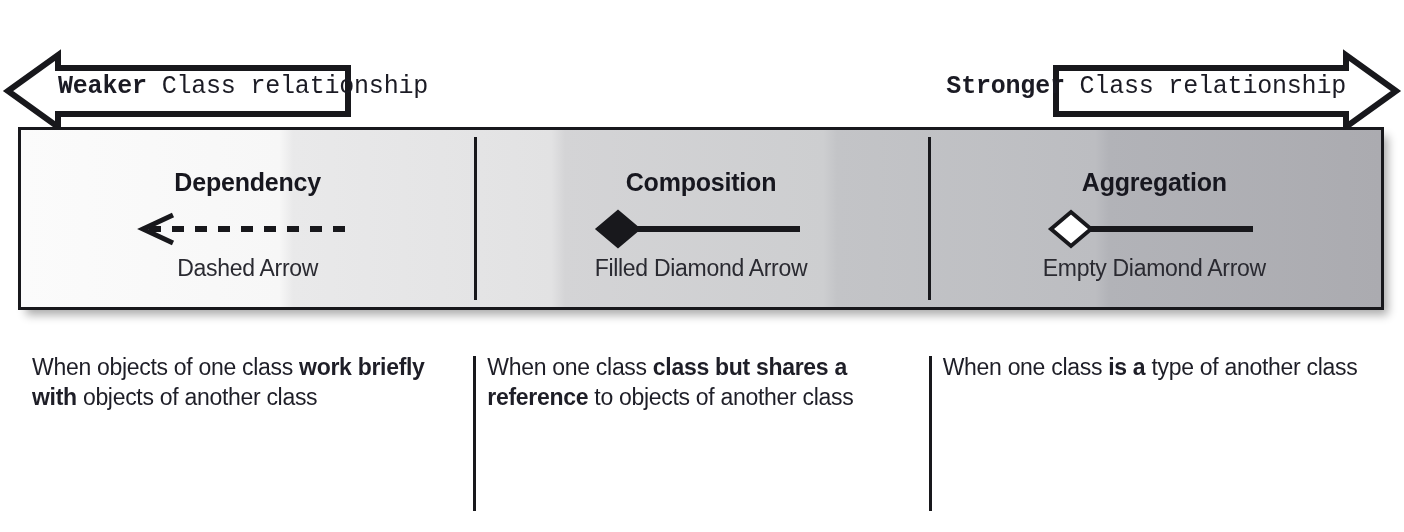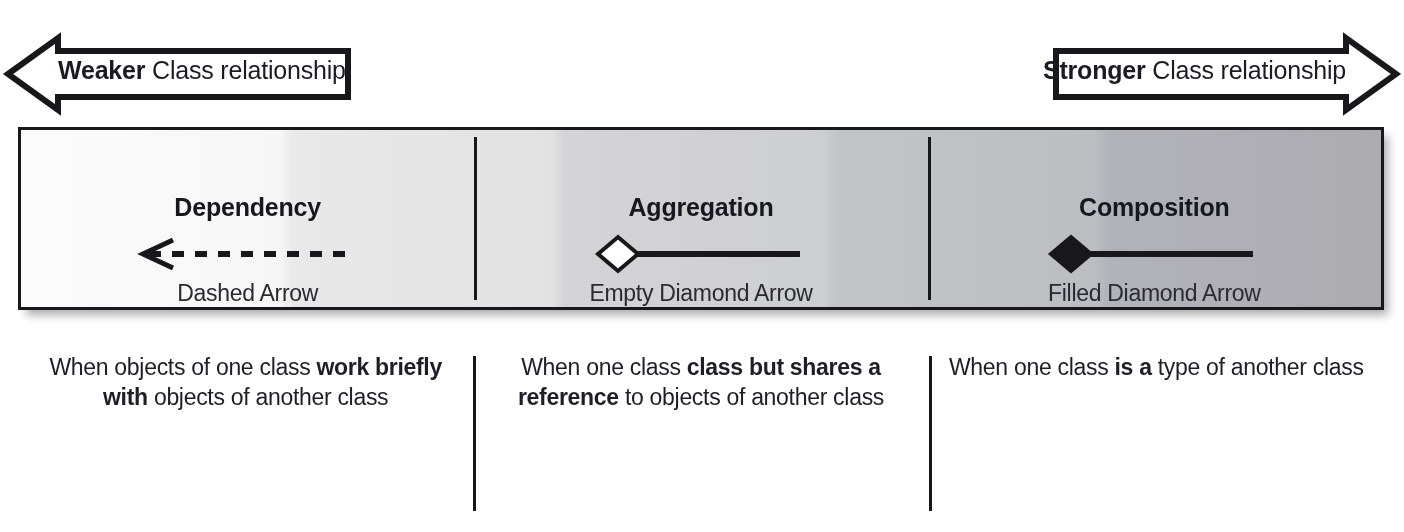--- a/index.html
+++ b/index.html
@@ -12,23 +12,24 @@
     height: 532px;
     font-family: "Liberation Sans", sans-serif;
     overflow: hidden;
     position: relative;
   }
 
   
   .arrow-band {
     position: absolute;
     left: 0;
-    top: 0;
+    top: 17px;
     width: 1404px;
     height: 120px;
+    font-family: Liberation Mono, monospace;
   }
   .arrow-svg {
     position: absolute;
     left: 0;
     top: 0;
   }
   .arrow-label {
     position: absolute;
     top: 52px;
     height: 36px;
@@ -70,21 +71,21 @@
     display: flex;
     box-shadow: 6px 7px 9px -2px rgba(0,0,0,0.33);
     overflow: hidden;
   }
   .cell {
     position: relative;
     flex: 1 1 0;
     display: flex;
     flex-direction: column;
     align-items: center;
-    justify-content: flex-end;
+    justify-content: center;
     padding-top: 12px;
     box-sizing: border-box;
   }
   .cell + .cell::before {
     content: "";
     position: absolute;
     left: 0;
     top: 7px;
     bottom: 7px;
     width: 3px;
@@ -117,21 +118,21 @@
     top: 352px;
     width: 1366px;
     height: 180px;
     display: flex;
   }
   .desc-cell {
     position: relative;
     flex: 1 1 0;
     padding: 0 14px;
     box-sizing: border-box;
-    text-align: center;
+    text-align: left;
     font-size: 23px;
     line-height: 30px;
     color: #1e1e27;
     letter-spacing: -0.3px;
   }
   .desc-cell + .desc-cell::before {
     content: "";
     position: absolute;
     left: 0;
     top: 4px;
@@ -170,40 +171,40 @@
       <svg width="230" height="44" viewBox="0 0 230 44">
         <path d="M40,8 L10,22 L40,36" fill="none" stroke="#18181c" stroke-width="5" stroke-linecap="butt" stroke-linejoin="miter"></path>
         <line x1="16" y1="22" x2="222" y2="22" stroke="#18181c" stroke-width="6" stroke-dasharray="12 11"></line>
       </svg>
     </div>
     <div class="cell-caption">Dashed Arrow</div>
   </div>
 
 
   <div class="cell">
+    <div class="cell-title">Composition</div>
+    <div class="cell-symbol">
+      <svg width="230" height="44" viewBox="0 0 230 44">
+        <line x1="48" y1="22" x2="214" y2="22" stroke="#18181c" stroke-width="6"></line>
+        <polygon points="12,22 32,5 52,22 32,39" fill="#18181c" stroke="#18181c" stroke-width="4" stroke-linejoin="miter"></polygon>
+      </svg>
+    </div>
+    <div class="cell-caption">Filled Diamond Arrow</div>
+  </div>
+
+  <div class="cell">
     <div class="cell-title">Aggregation</div>
     <div class="cell-symbol">
       <svg width="230" height="44" viewBox="0 0 230 44">
         <line x1="48" y1="22" x2="214" y2="22" stroke="#18181c" stroke-width="6"></line>
         <polygon points="12,22 32,5 52,22 32,39" fill="#ffffff" stroke="#18181c" stroke-width="4" stroke-linejoin="miter"></polygon>
       </svg>
     </div>
     <div class="cell-caption">Empty Diamond Arrow</div>
   </div>
 
-  <div class="cell">
-    <div class="cell-title">Composition</div>
-    <div class="cell-symbol">
-      <svg width="230" height="44" viewBox="0 0 230 44">
-        <line x1="48" y1="22" x2="214" y2="22" stroke="#18181c" stroke-width="6"></line>
-        <polygon points="12,22 32,5 52,22 32,39" fill="#18181c" stroke="#18181c" stroke-width="4" stroke-linejoin="miter"></polygon>
-      </svg>
-    </div>
-    <div class="cell-caption">Filled Diamond Arrow</div>
-  </div>
-
 </div>
 
 <div class="desc-row">
   <div class="desc-cell"><span>When objects of one class </span><b>work briefly with</b><span> objects of another class</span></div>
   <div class="desc-cell"><span>When one class </span><b>class but shares a reference</b><span> to objects of another class</span></div>
   <div class="desc-cell"><span>When one class </span><b>is a</b><span> type of another class</span></div>
 </div>
 
 </body></html>

